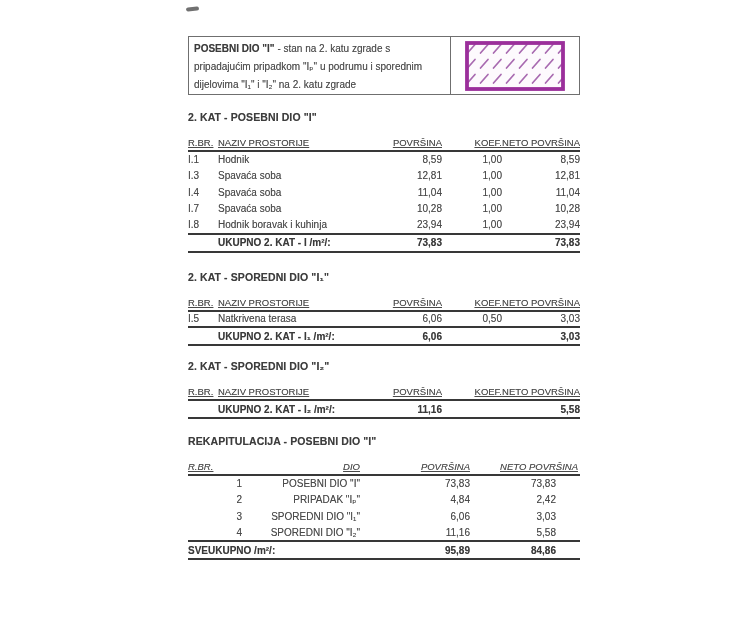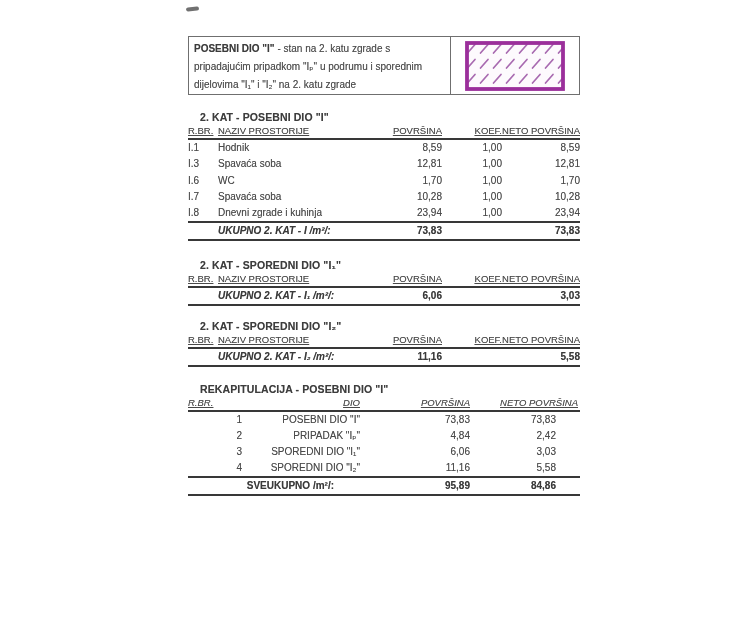--- a/index.html
+++ b/index.html
@@ -19,42 +19,42 @@
   }
   
   .header-box { margin-top:30px; display:flex; border:1.4px solid #6f6f6f; height:59px; }
   .hb-text {
     width:262px; border-right:1.4px solid #6f6f6f; padding:3px 6px 0 5px;
     font-size:10px; line-height:18px; color:#4c4c4c;
   }
   .hb-bold { font-weight:bold; color:#3c3c3c; }
   .hb-plan { flex:1; display:flex; align-items:center; justify-content:center; }
   
-  .sec-title { font-weight:bold; font-size:10.5px; color:#3d3d3d; letter-spacing:.1px;margin-left:12px; }
+  .sec-title { font-weight:bold; font-size:10.5px; color:#3d3d3d; letter-spacing:.1px; }
   .s1 { margin-top:16px; } .s2 { margin-top:18px; } .s3 { margin-top:14px; } .s4 { margin-top:16px; }
   
-  table { border-collapse:collapse; width:392px; table-layout:fixed; margin-top:0;
+  table { border-collapse:collapse; width:392px; table-layout:fixed; margin-top:12px;
           font-size:10px; color:#4a4a4a; }
   th { font-weight:normal; font-size:9.5px; height:16px; vertical-align:bottom;
        padding-bottom:2px; white-space:nowrap; overflow:hidden; }
   th span { text-decoration:underline; }
   thead tr { border-bottom:2.4px solid #383838; }
   td { height:16.5px; white-space:nowrap; overflow:hidden; vertical-align:middle; }
   .l { text-align:left; } .c { text-align:right; } .r { text-align:right; }
   tr.total td { font-weight:bold; color:#3a3a3a;
     border-top:2px solid #383838; border-bottom:2.5px solid #383838; height:18px; }
-  .lbl { padding-left:30px;font-style:italic; }
+  .lbl { padding-left:30px; }
   
   .t col.c1{width:30px}.t col.c2{width:150px}.t col.c3{width:74px}.t col.c4{width:60px}.t col.c5{width:78px}
   
   .rk col.c1{width:54px}.rk col.c2{width:118px}.rk col.c3{width:110px}.rk col.c4{width:110px}
   .rk th { font-style:italic; }
   .rk td.r, .rk th.r { padding-right:24px; }
   .rk th.rr { padding-right:2px; }
-  .rk tr.total td.rlbl { text-align:right; padding-right:26px; }
+  .rk tr.total td.rlbl { text-align:left; padding-right:26px; }
 </style>
 </head>
 <body>
 
 <div class="page">
   <div class="scan-artifact"></div>
 
   <div class="content">
 
     <div class="header-box">
@@ -103,36 +103,36 @@
           <td class="c">8,59</td>
         </tr>
         <tr>
           <td class="l">I.3</td>
           <td class="l">Spavaća soba</td>
           <td class="c">12,81</td>
           <td class="c">1,00</td>
           <td class="c">12,81</td>
         </tr>
         <tr>
-          <td class="l">I.6</td>
-          <td class="l">WC</td>
-          <td class="c">1,70</td>
-          <td class="c">1,00</td>
-          <td class="c">1,70</td>
+          <td class="l">I.4</td>
+          <td class="l">Spavaća soba</td>
+          <td class="c">11,04</td>
+          <td class="c">1,00</td>
+          <td class="c">11,04</td>
         </tr>
         <tr>
           <td class="l">I.7</td>
           <td class="l">Spavaća soba</td>
           <td class="c">10,28</td>
           <td class="c">1,00</td>
           <td class="c">10,28</td>
         </tr>
         <tr>
           <td class="l">I.8</td>
-          <td class="l">Dnevni zgrade i kuhinja</td>
+          <td class="l">Hodnik boravak i kuhinja</td>
           <td class="c">23,94</td>
           <td class="c">1,00</td>
           <td class="c">23,94</td>
         </tr>
         <tr class="total">
           <td class="l lbl" colspan="2">UKUPNO 2. KAT - I /m²/:</td>
           <td class="c">73,83</td>
           <td></td>
           <td class="c">73,83</td>
         </tr>
@@ -151,20 +151,27 @@
       <thead>
         <tr>
           <th class="l"><span>R.BR.</span></th>
           <th class="l"><span>NAZIV PROSTORIJE</span></th>
           <th class="c"><span>POVRŠINA</span></th>
           <th class="c"><span>KOEF.</span></th>
           <th class="c"><span>NETO POVRŠINA</span></th>
         </tr>
       </thead>
       <tbody>
+        <tr>
+          <td class="l">I.5</td>
+          <td class="l">Natkrivena terasa</td>
+          <td class="c">6,06</td>
+          <td class="c">0,50</td>
+          <td class="c">3,03</td>
+        </tr>
         <tr class="total">
           <td class="l lbl" colspan="2">UKUPNO 2. KAT - I₁ /m²/:</td>
           <td class="c">6,06</td>
           <td></td>
           <td class="c">3,03</td>
         </tr>
       </tbody>
     </table>
 
     <div class="sec-title s3">2. KAT - SPOREDNI DIO "I₂"</div>

